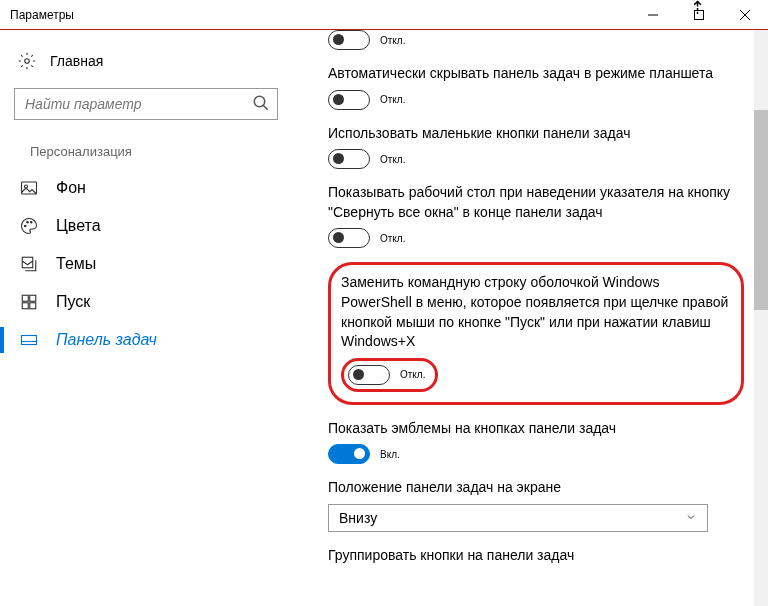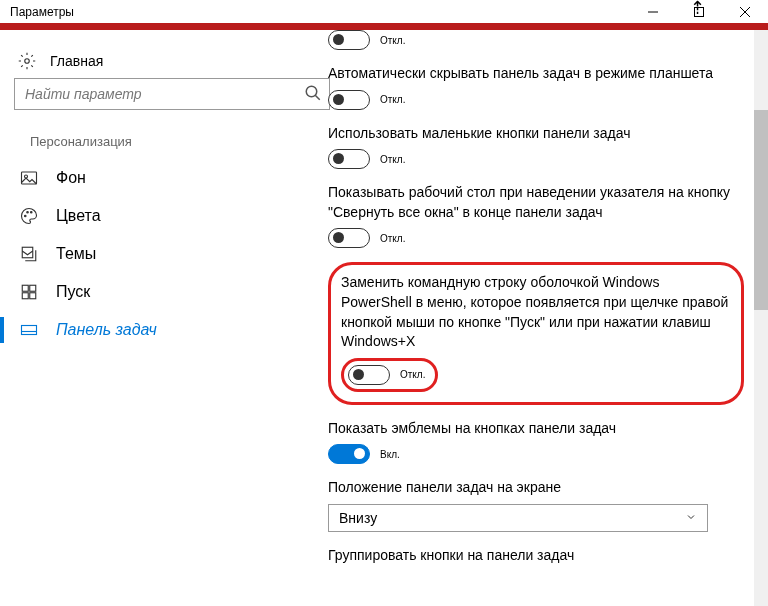--- a/index.html
+++ b/index.html
@@ -1,24 +1,24 @@
 <!DOCTYPE html>
 <html><head>
 <meta charset="utf-8">
 <style>
 * { box-sizing: border-box; margin: 0; padding: 0; font-family: "Segoe UI", Tahoma, sans-serif; }
 body { background: #fff; width: 768px; height: 606px; overflow: hidden; position: relative; }
-.titlebar { height: 30px; display: flex; align-items: center; border-bottom: 7px solid #b91c1c; }
+.titlebar { height: 30px; display: flex; align-items: center; border-bottom: 1px solid #b91c1c; }
 .titlebar-title { font-size: 12px; padding-left: 10px; flex: 1; }
 .titlebar-btns { display: flex; }
 .titlebar-btn { width: 46px; height: 30px; display: flex; align-items: center; justify-content: center; font-size: 12px; }
 .main { display: flex; height: calc(100% - 30px); }
 .sidebar { width: 310px; padding: 14px 0 0 14px; }
 .home-item { display: flex; align-items: center; gap: 14px; padding: 8px 4px; font-size: 14px; }
-.search-wrap { margin: 0 4px 20px 0; position: relative; width: 316px; }
+.search-wrap { margin: 10px 4px 20px 0; position: relative; width: 264px; }
 .search-input { width: 100%; height: 32px; border: 1px solid #999; padding: 0 36px 0 10px; font-size: 14px; font-style: italic; color: #666; background: #fff; }
 .search-input::placeholder { color: #777; font-style: italic; }
 .search-icon { position: absolute; right: 8px; top: 6px; }
 .category-label { font-size: 13px; color: #666; padding: 4px 4px 10px; margin-left: 12px; }
 .nav-item { display: flex; align-items: center; gap: 18px; padding: 10px 6px; font-size: 16px; cursor: pointer; }
 .nav-item.active { color: #0078d7; position: relative; font-style: italic; }
 .nav-item.active::before { content: ""; position: absolute; left: -14px; top: 6px; bottom: 6px; width: 4px; background: #0078d7; }
 .nav-icon { width: 18px; height: 18px; display: inline-flex; align-items: center; justify-content: center; }
 .content { flex: 1; padding: 0 24px 0 18px; overflow-y: auto; font-size: 14px; color: #000; position: relative; }
 .setting { margin-bottom: 14px; }

